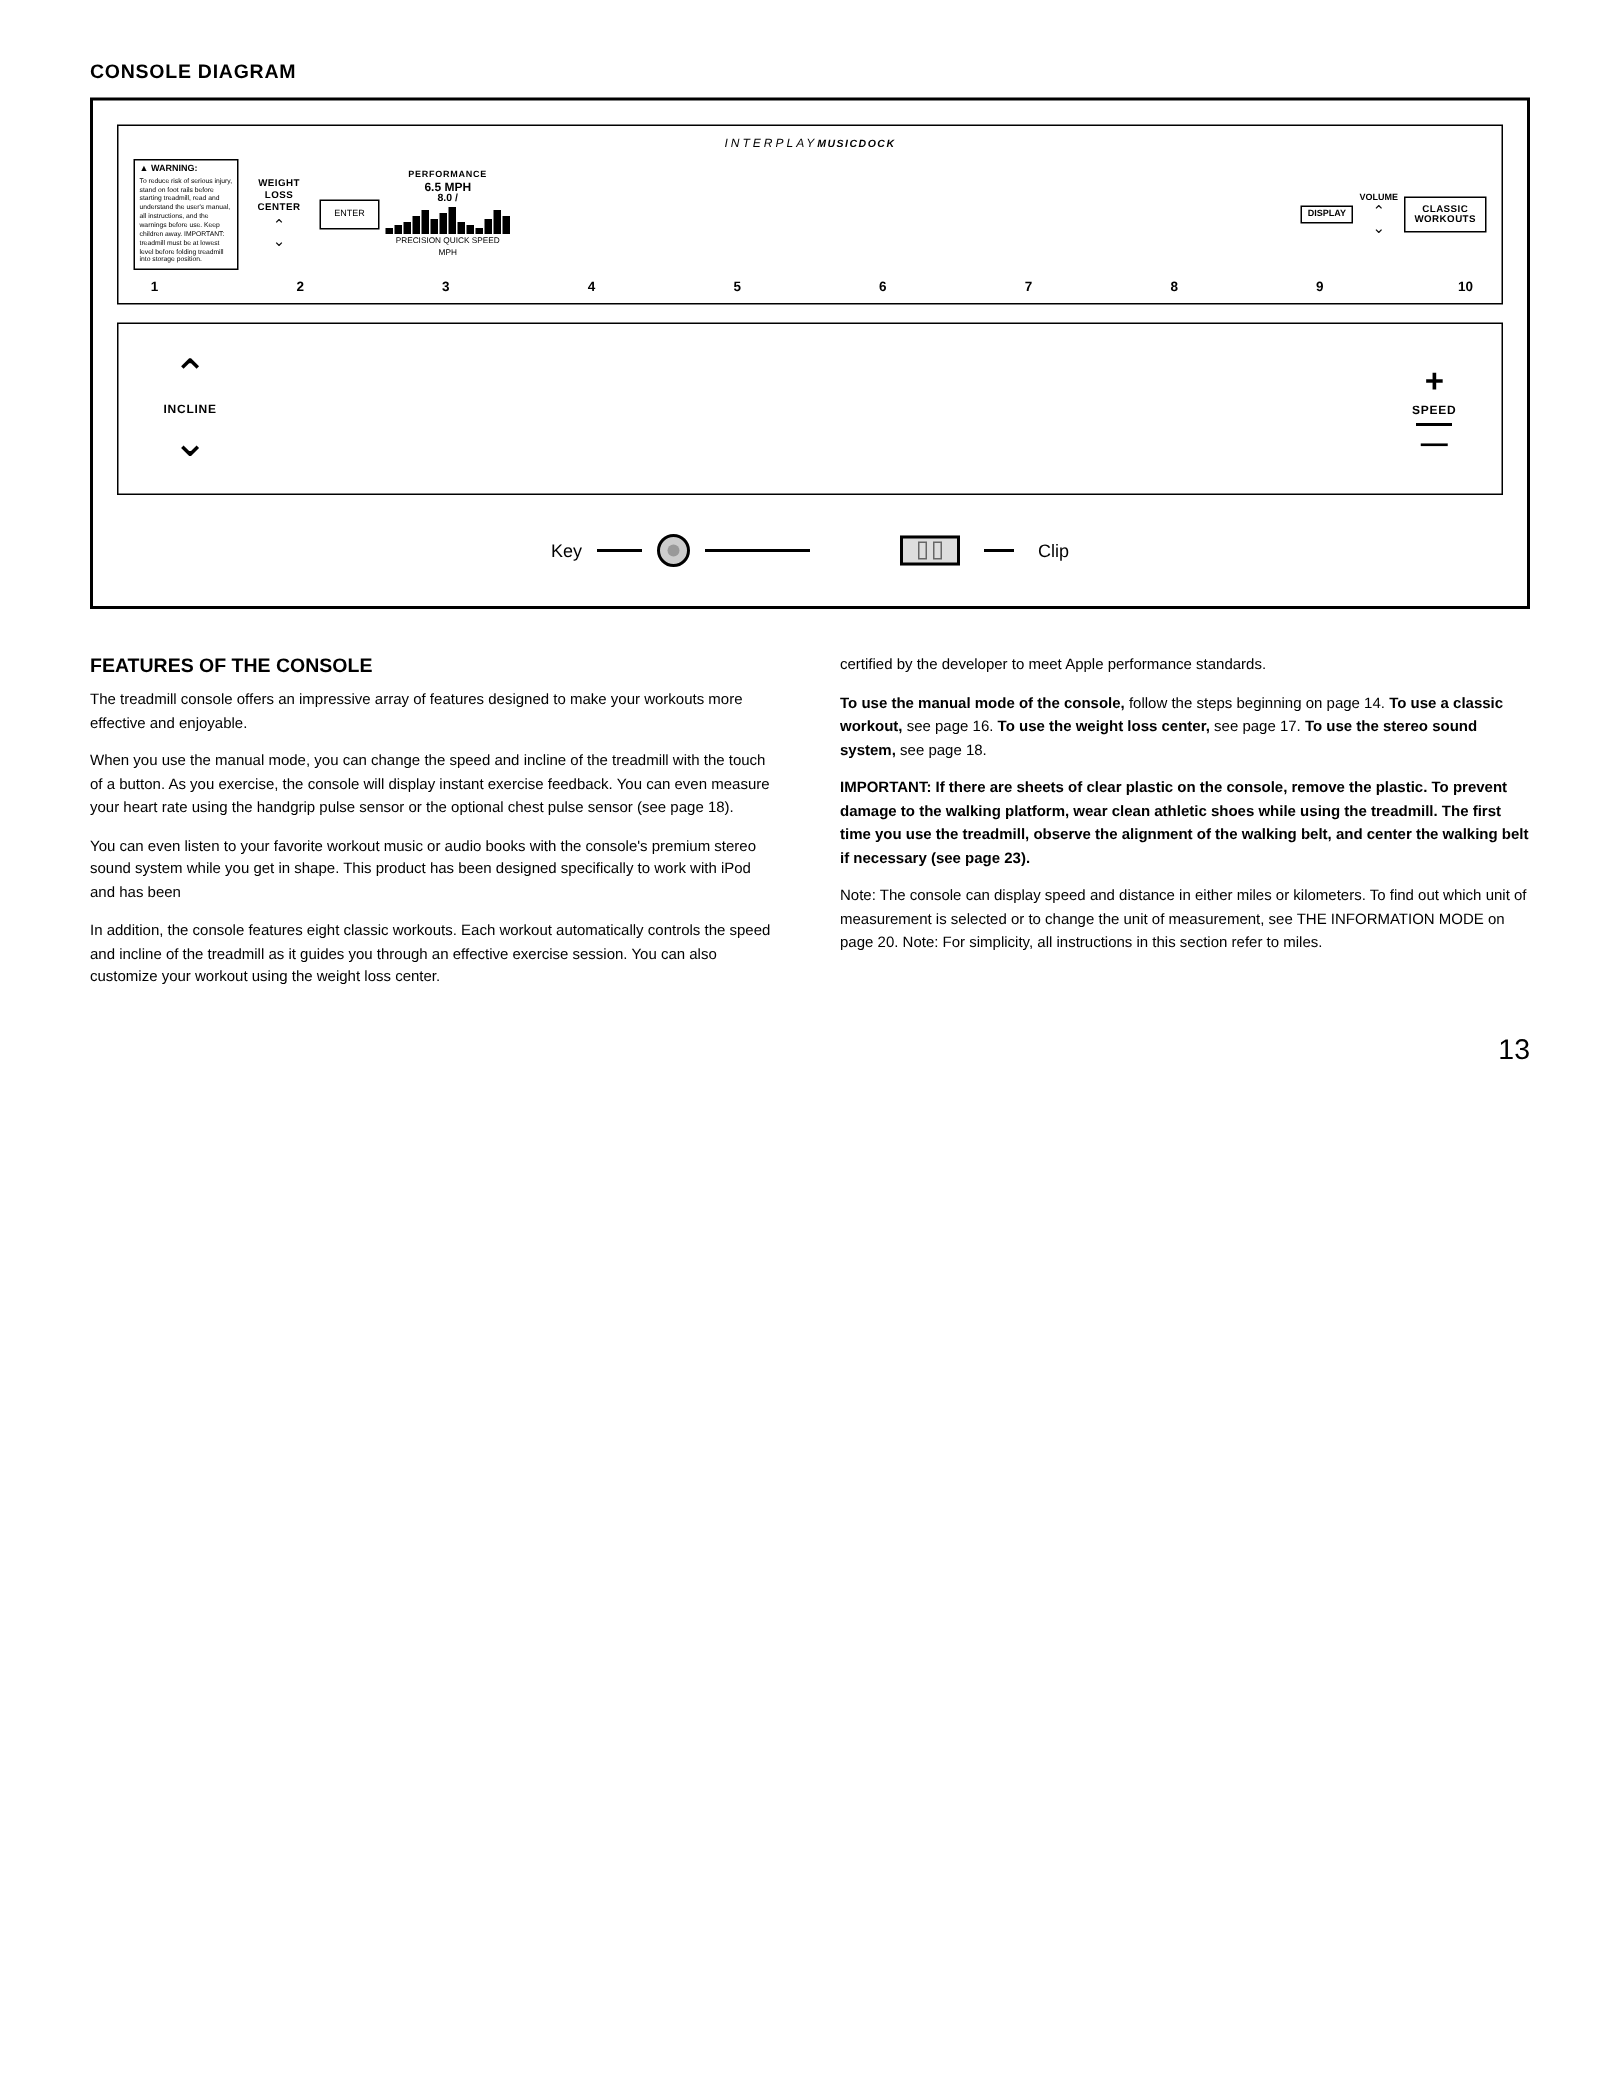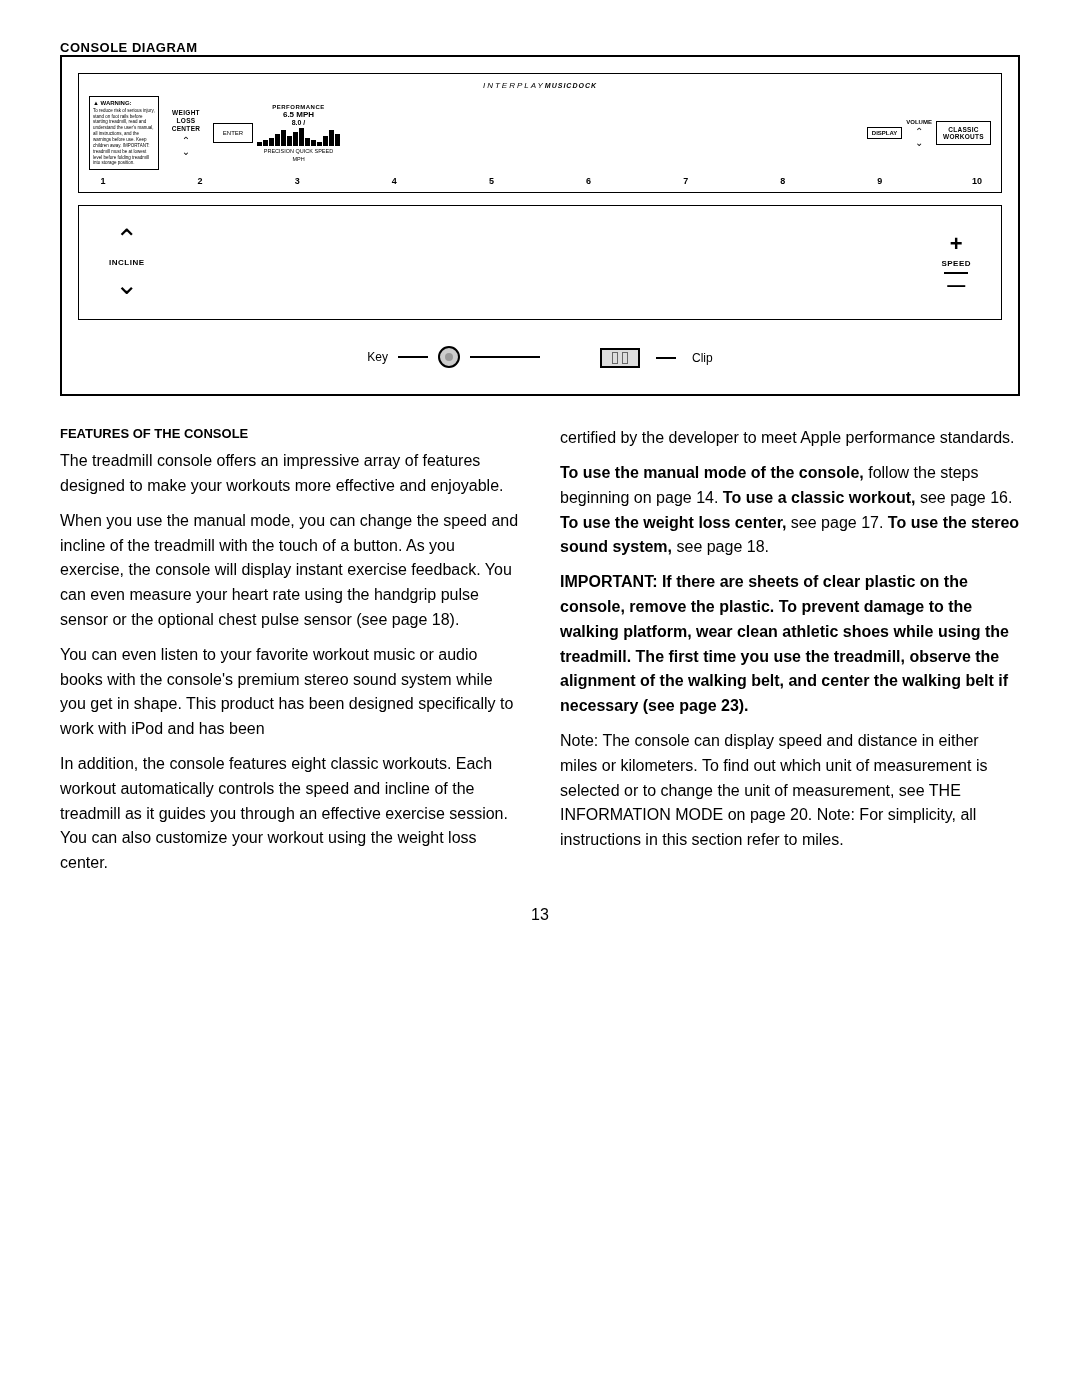--- a/index.html
+++ b/index.html
@@ -10,20 +10,21 @@
       color: #000;
       width: 1080px;
       min-height: 1397px;
       padding: 40px 60px;
     }
 
     
     .section-title {
       font-weight: bold;
       font-size: 13px;
+      margin-bottom: 10px;
       letter-spacing: 0.5px;
     }
 
     .console-box {
       border: 2px solid #000;
       width: 100%;
       padding: 16px;
       margin-bottom: 30px;
       background: #fff;
     }
@@ -249,21 +250,21 @@
       border-top: 2px solid #000;
       width: 24px;
       text-align: center;
       line-height: 0.8;
       padding-top: 4px;
     }
 
     
     .key-clip-section {
       display: flex;
-      align-items: flex-end;
+      align-items: center;
       justify-content: center;
       gap: 60px;
       padding: 10px 30px;
     }
 
     .key-group {
       display: flex;
       align-items: center;
       gap: 10px;
     }
@@ -312,33 +313,33 @@
       flex: 1;
     }
 
     .subsection-title {
       font-weight: bold;
       font-size: 13px;
       margin-bottom: 8px;
     }
 
     .text-paragraph {
-      font-size: 16px;
+      font-size: 10px;
       line-height: 1.55;
       margin-bottom: 10px;
       text-align: left;
     }
 
     .text-paragraph .bold {
       font-weight: bold;
     }
 
     .page-number {
-      text-align: center;
-      font-size: 16px;
+      text-align: right;
+      font-size: 19px;
       margin-top: 20px;
     }
 
     .interplay-brand {
       font-size: 8px;
       font-weight: normal;
       letter-spacing: 2px;
       text-transform: uppercase;
     }
 

